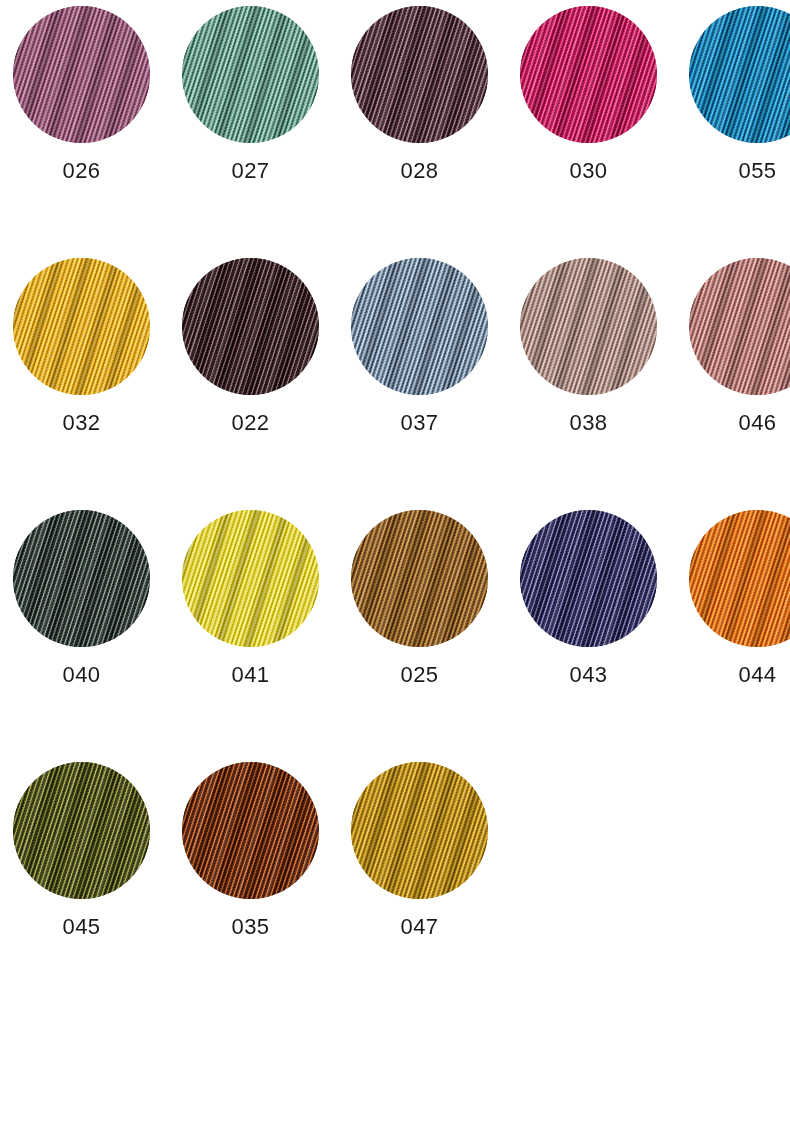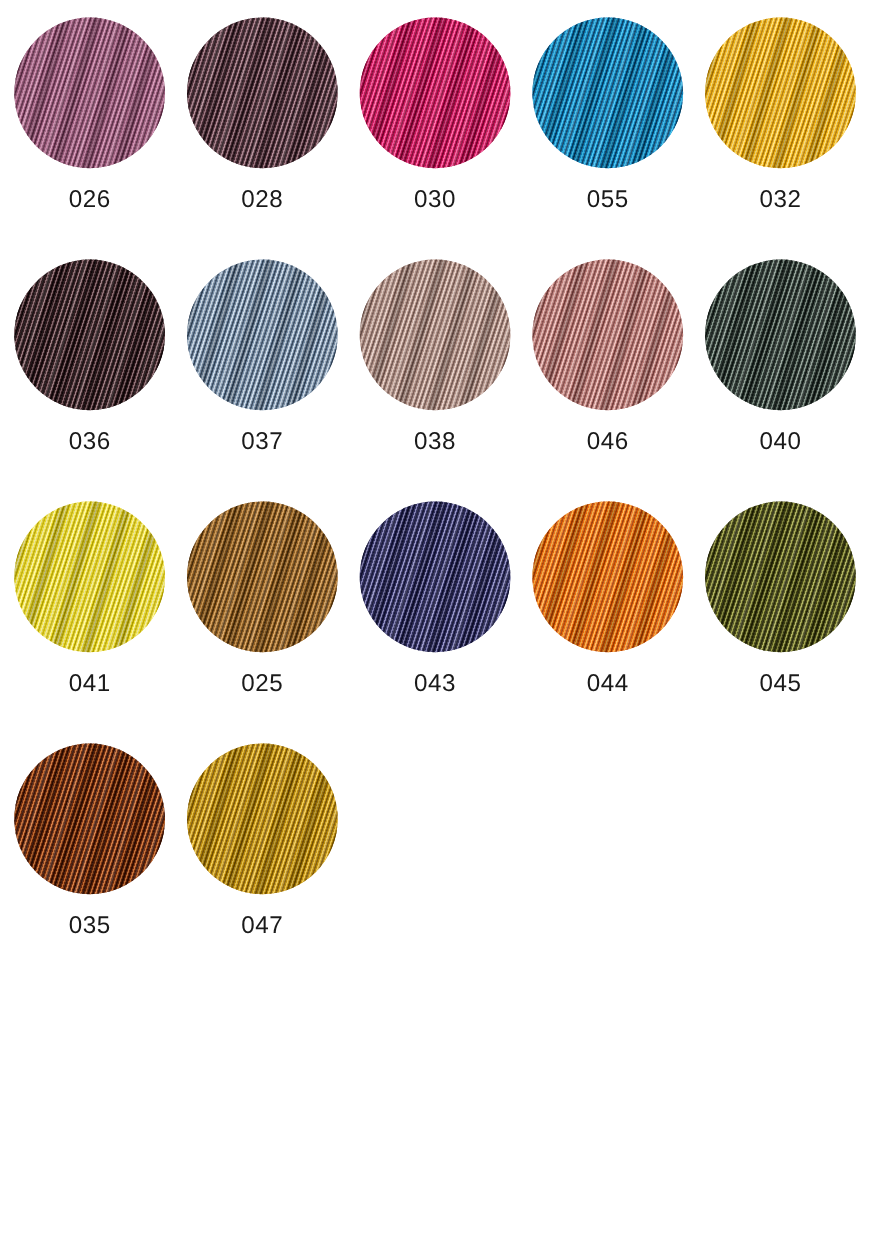--- a/index.html
+++ b/index.html
@@ -19,26 +19,27 @@
     position: relative;
     width: 790px;
     height: 1134px;
     background: #ffffff;
     overflow: hidden;
   }
 
   .swatch-grid {
     position: absolute;
     left: 13px;
-    top: 16px;
+    top: 6px;
     width: 765px;
     display: grid;
     grid-template-columns: repeat(5, 137px);
     column-gap: 20px;
     row-gap: 0px;
+    gap: 32px;
   }
 
   .swatch-cell {
     width: 137px;
     height: 220px;
     position: relative;
   }
 
   .swatch-disc {
     width: 137px;
@@ -112,38 +113,42 @@
 </head>
 <body>
 
 <div id="swatch-sheet">
   <div class="swatch-grid">
       <div class="swatch-cell">
         <div class="swatch-disc" style="--base: #9e5a7c; --hi: #d294b4; --lo: #5d2c46;"></div>
         <div class="swatch-label">026</div>
       </div>
       <div class="swatch-cell">
+        <div class="swatch-disc" style="--base: #6aa894; --hi: #b5ddcf; --lo: #2c5b4c;"></div>
+        <div class="swatch-label">027</div>
+      </div>
+      <div class="swatch-cell">
         <div class="swatch-disc" style="--base: #513039; --hi: #a9818d; --lo: #210f16;"></div>
         <div class="swatch-label">028</div>
       </div>
       <div class="swatch-cell">
         <div class="swatch-disc" style="--base: #d11259; --hi: #ff5fa3; --lo: #810231;"></div>
         <div class="swatch-label">030</div>
       </div>
       <div class="swatch-cell">
         <div class="swatch-disc" style="--base: #0f82c1; --hi: #3fc4ef; --lo: #044166;"></div>
         <div class="swatch-label">055</div>
       </div>
       <div class="swatch-cell">
         <div class="swatch-disc" style="--base: #f6b813; --hi: #ffe07a; --lo: #b37800;"></div>
         <div class="swatch-label">032</div>
       </div>
       <div class="swatch-cell">
         <div class="swatch-disc" style="--base: #32191d; --hi: #8f6f74; --lo: #100608;"></div>
-        <div class="swatch-label">036</div>
+        <div class="swatch-label">022</div>
       </div>
       <div class="swatch-cell">
         <div class="swatch-disc" style="--base: #7b93ad; --hi: #cddbe9; --lo: #35485e;"></div>
         <div class="swatch-label">037</div>
       </div>
       <div class="swatch-cell">
         <div class="swatch-disc" style="--base: #b49287; --hi: #e7cfc6; --lo: #755850;"></div>
         <div class="swatch-label">038</div>
       </div>
       <div class="swatch-cell">

